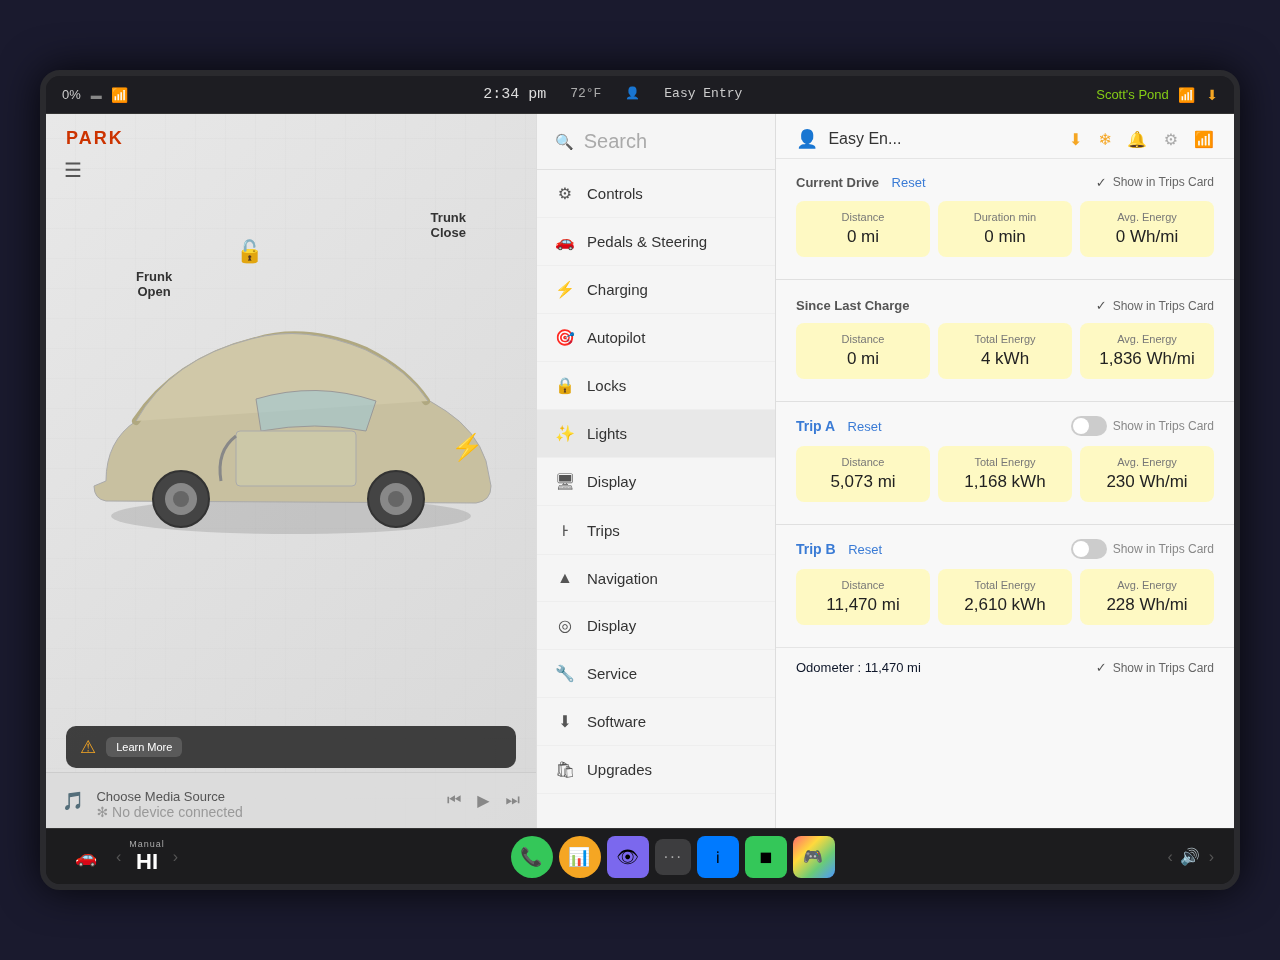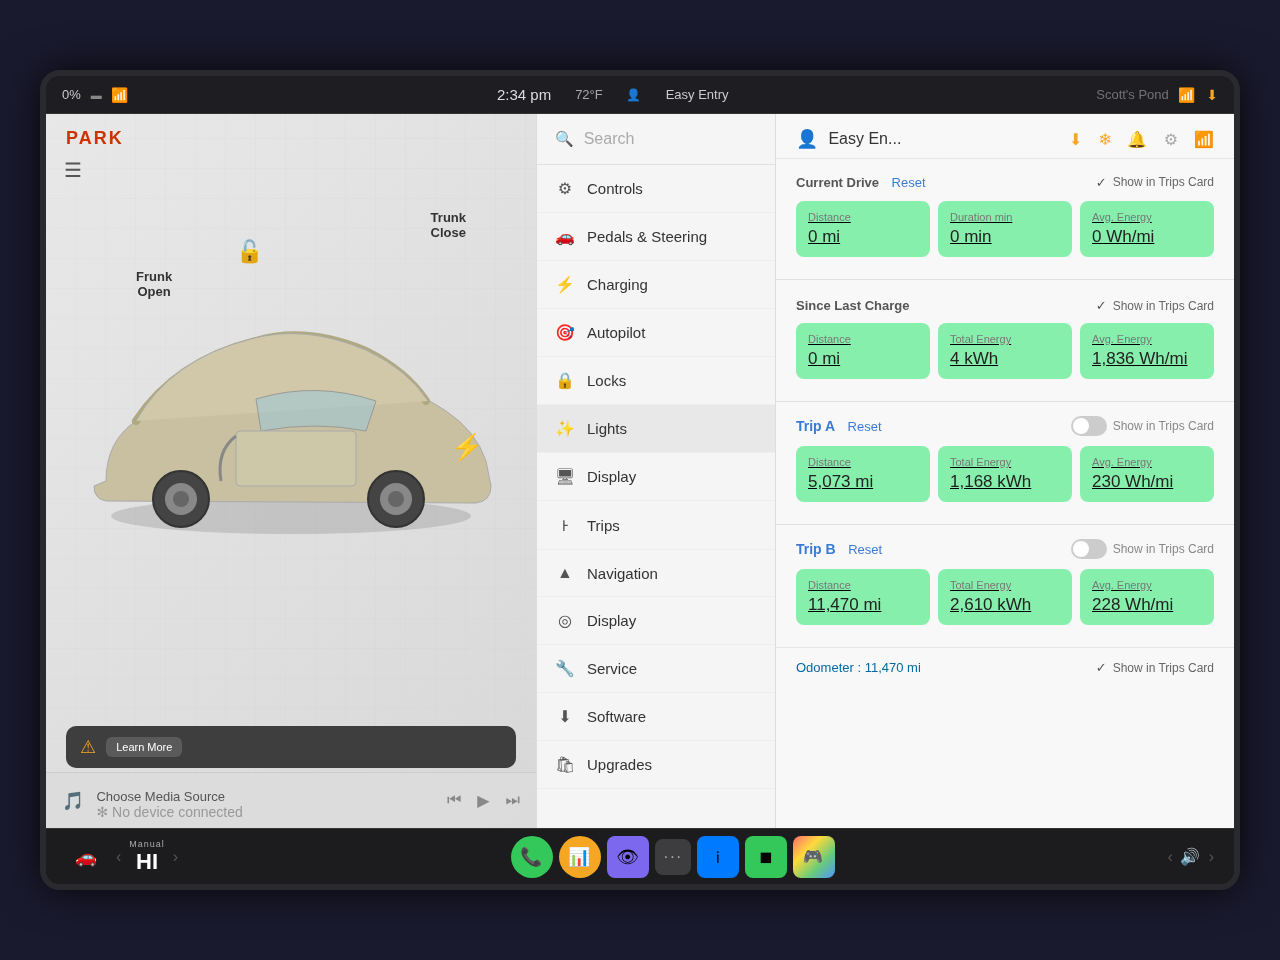--- a/index.html
+++ b/index.html
@@ -31,21 +31,21 @@
       background: rgba(30,30,35,0.95);
       display: flex;
       align-items: center;
       justify-content: space-between;
       padding: 0 16px;
       border-bottom: 1px solid #333;
       font-size: 13px;
       color: #ccc;
     }
     .status-left { display: flex; align-items: center; gap: 10px; }
-    .status-center { display: flex; align-items: center; gap: 24px; }
+    .status-center { display: flex; align-items: flex-start; gap: 24px; font-family: Liberation Mono, monospace; }
     .status-right { display: flex; align-items: center; gap: 10px; }
     .battery-icon { font-size: 11px; color: #888; }
 
     
     .main-area {
       display: flex;
       height: calc(100% - 38px - 56px);
       background: #f0f0f0;
     }
 
@@ -136,21 +136,21 @@
     .menu-search {
       display: flex;
       align-items: center;
       gap: 10px;
       padding: 16px 18px;
       border-bottom: 1px solid #e0e0e0;
       color: #888;
       cursor: pointer;
     }
     .menu-search-icon { font-size: 15px; }
-    .menu-search-text { font-size: 16px; color: #aaa; }
+    .menu-search-text { font-size: 20px; color: #aaa; }
 
     .menu-item {
       display: flex;
       align-items: center;
       gap: 12px;
       padding: 14px 18px;
       cursor: pointer;
       border-bottom: 1px solid #eee;
       transition: background 0.15s;
     }
@@ -183,20 +183,21 @@
     .user-icon { font-size: 18px; color: #555; }
     .easy-entry-title { font-size: 16px; font-weight: 500; color: #333; }
 
     .header-icons { display: flex; align-items: center; gap: 16px; }
     .header-icon { font-size: 16px; color: #888; cursor: pointer; }
     .header-icon.orange { color: #f5a623; }
     .header-icon.bluetooth { color: #aaa; }
 
     .section {
       padding: 14px 20px 8px 20px;
+      text-align: center;
     }
 
     .section-header {
       display: flex;
       align-items: center;
       justify-content: space-between;
       margin-bottom: 10px;
     }
 
     .section-title {
@@ -222,24 +223,23 @@
     .checkmark { color: #555; font-size: 13px; }
 
     .stats-grid {
       display: grid;
       grid-template-columns: 1fr 1fr 1fr;
       gap: 8px;
       margin-bottom: 10px;
     }
 
     .stat-card {
-      background: #86efac;
+      background: #fef9c3;
       border-radius: 8px;
       padding: 10px 12px;
-      text-decoration: underline;
     }
 
     .stat-label {
       font-size: 11px;
       color: #777;
       margin-bottom: 4px;
     }
 
     .stat-value {
       font-size: 17px;
@@ -302,21 +302,21 @@
       display: flex;
       align-items: center;
       justify-content: space-between;
       padding: 12px 20px;
       border-top: 1px solid #e5e5e5;
       margin-top: 4px;
     }
 
     .odometer-text {
       font-size: 13px;
-      color: #0369a1;
+      color: #0f172a;
     }
 
     
     .taskbar {
       height: 56px;
       background: #1c1c1e;
       display: flex;
       align-items: center;
       justify-content: space-between;
       padding: 0 20px;
@@ -383,21 +383,21 @@
       <span class="battery-icon">▬</span>
       <span style="font-size:14px;color:#888;">📶</span>
     </div>
     <div class="status-center">
       <span style="font-size:15px;color:#ddd;font-weight:500;">2:34 pm</span>
       <span style="color:#aaa;">72°F</span>
       <span style="color:#aaa;font-size:12px;">👤</span>
       <span style="color:#ccc;">Easy Entry</span>
     </div>
     <div class="status-right">
-      <span style="color:#737373;">Scott's Pond</span>
+      <span style="color:#84cc16;">Scott's Pond</span>
       <span style="color:#888;font-size:14px;">📶</span>
       <span style="color:#f5a623;font-size:14px;">⬇</span>
     </div>
   </div>
 
   <div class="main-area">
 
     <div class="left-panel">
       <div class="map-bg"></div>
 

